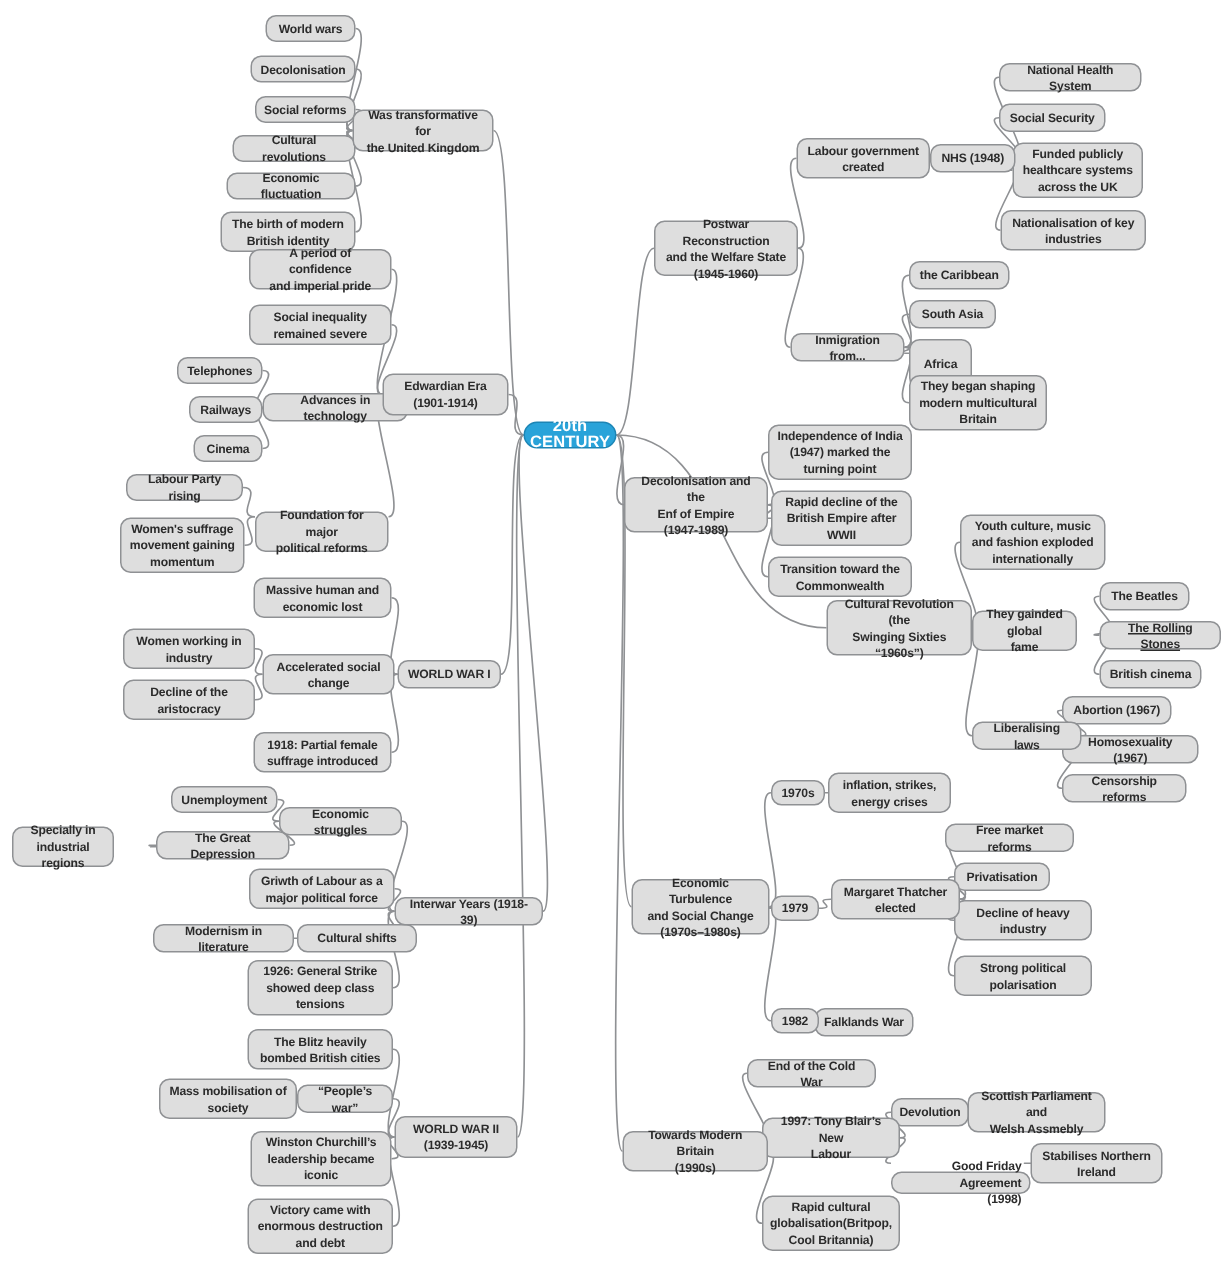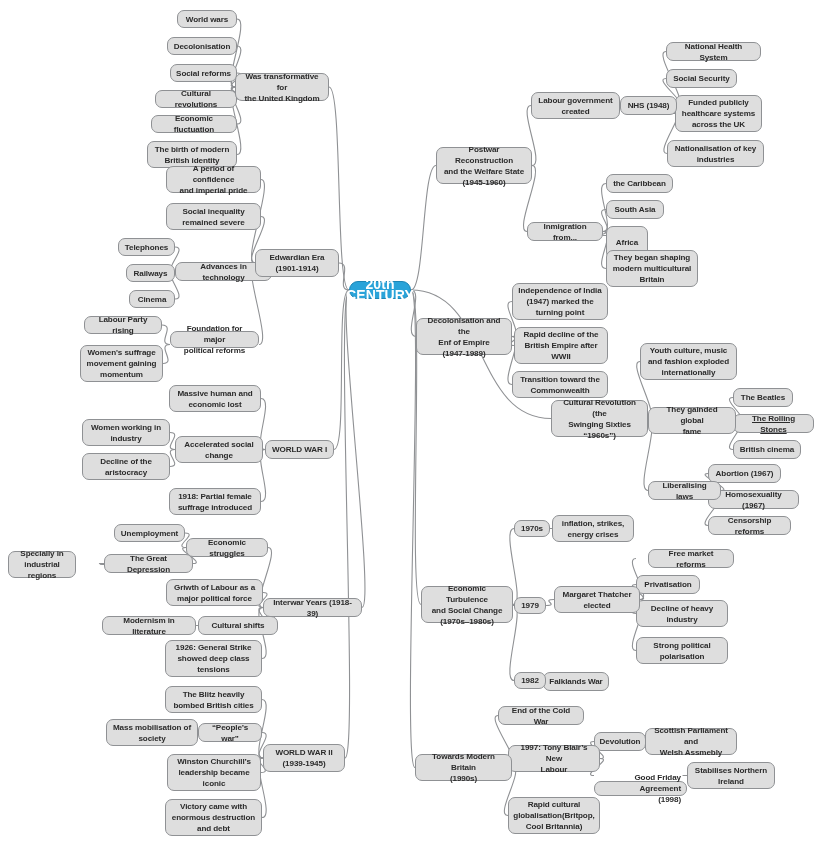--- a/index.html
+++ b/index.html
@@ -23,21 +23,21 @@
     justify-content:center;
     text-align:center;
     padding:2px 5px;
     white-space:pre-line;
   }
   .node.root{
     background:#29a3d9;
     border:1px solid #1c85b5;
     border-radius:9px;
     color:#ffffff;
-    font-size:14px;
+    font-size:11px;
     letter-spacing:0.1px;
   }
 </style>
 </head>
 <body>
 
 <div id="canvas">
   <svg id="links">
       <path d="M235,87 C221,87 251,19 237,19"></path>
       <path d="M235,87 C221,87 251,46 237,46"></path>
@@ -139,21 +139,21 @@
       <div class="node" style="left: 166px; top: 203px; width: 95px; height: 27px;">Social inequality
 remained severe</div>
       <div class="node" style="left: 118px; top: 238px; width: 57px; height: 18px;">Telephones</div>
       <div class="node" style="left: 126px; top: 264px; width: 49px; height: 18px;">Railways</div>
       <div class="node" style="left: 129px; top: 290px; width: 46px; height: 18px;">Cinema</div>
       <div class="node" style="left: 175px; top: 262px; width: 97px; height: 19px;">Advances in technology</div>
       <div class="node" style="left: 84px; top: 316px; width: 78px; height: 18px;">Labour Party rising</div>
       <div class="node" style="left: 80px; top: 345px; width: 83px; height: 37px;">Women's suffrage
 movement gaining
 momentum</div>
-      <div class="node" style="left: 170px; top: 331px; width: 89px; height: 17px;">Foundation for major
+      <div class="node" style="left: 170px; top: 341px; width: 89px; height: 27px;">Foundation for major
 political reforms</div>
       <div class="node" style="left: 255px; top: 249px; width: 84px; height: 28px;">Edwardian Era
 (1901-1914)</div>
       <div class="node" style="left: 169px; top: 385px; width: 92px; height: 27px;">Massive human and
 economic lost</div>
       <div class="node" style="left: 82px; top: 419px; width: 88px; height: 27px;">Women working in
 industry</div>
       <div class="node" style="left: 82px; top: 453px; width: 88px; height: 27px;">Decline of the
 aristocracy</div>
       <div class="node" style="left: 175px; top: 436px; width: 88px; height: 27px;">Accelerated social
@@ -217,33 +217,33 @@
 Commonwealth</div>
       <div class="node" style="left: 416px; top: 318px; width: 96px; height: 37px;">Decolonisation and the
 Enf of Empire
 (1947-1989)</div>
       <div class="node" style="left: 640px; top: 343px; width: 97px; height: 37px;">Youth culture, music
 and fashion exploded
 internationally</div>
       <div class="node" style="left: 733px; top: 388px; width: 60px; height: 19px;">The Beatles</div>
       <div class="node" style="left: 733px; top: 414px; width: 81px; height: 19px; text-decoration: underline;">The Rolling Stones</div>
       <div class="node" style="left: 733px; top: 440px; width: 68px; height: 19px;">British cinema</div>
-      <div class="node" style="left: 648px; top: 407px; width: 88px; height: 27px;">They gainded global
+      <div class="node" style="left: 648px; top: 407px; width: 70px; height: 27px;">They gainded global
 fame</div>
       <div class="node" style="left: 708px; top: 464px; width: 73px; height: 19px;">Abortion (1967)</div>
       <div class="node" style="left: 708px; top: 490px; width: 91px; height: 19px;">Homosexuality (1967)</div>
       <div class="node" style="left: 708px; top: 516px; width: 83px; height: 19px;">Censorship reforms</div>
       <div class="node" style="left: 648px; top: 481px; width: 73px; height: 19px;">Liberalising laws</div>
       <div class="node" style="left: 551px; top: 400px; width: 97px; height: 37px;">Cultural Revolution (the
 Swinging Sixties
 “1960s”)</div>
       <div class="node" style="left: 552px; top: 515px; width: 82px; height: 27px;">inflation, strikes,
 energy crises</div>
       <div class="node" style="left: 514px; top: 520px; width: 36px; height: 17px;">1970s</div>
-      <div class="node" style="left: 648px; top: 549px; width: 86px; height: 19px;">Free market reforms</div>
+      <div class="node" style="left: 630px; top: 549px; width: 86px; height: 19px;">Free market reforms</div>
       <div class="node" style="left: 636px; top: 575px; width: 64px; height: 19px;">Privatisation</div>
       <div class="node" style="left: 636px; top: 600px; width: 92px; height: 27px;">Decline of heavy
 industry</div>
       <div class="node" style="left: 636px; top: 637px; width: 92px; height: 27px;">Strong political
 polarisation</div>
       <div class="node" style="left: 554px; top: 586px; width: 86px; height: 27px;">Margaret Thatcher
 elected</div>
       <div class="node" style="left: 514px; top: 597px; width: 32px; height: 17px;">1979</div>
       <div class="node" style="left: 543px; top: 672px; width: 66px; height: 19px;">Falklands War</div>
       <div class="node" style="left: 514px; top: 672px; width: 32px; height: 17px;">1982</div>

